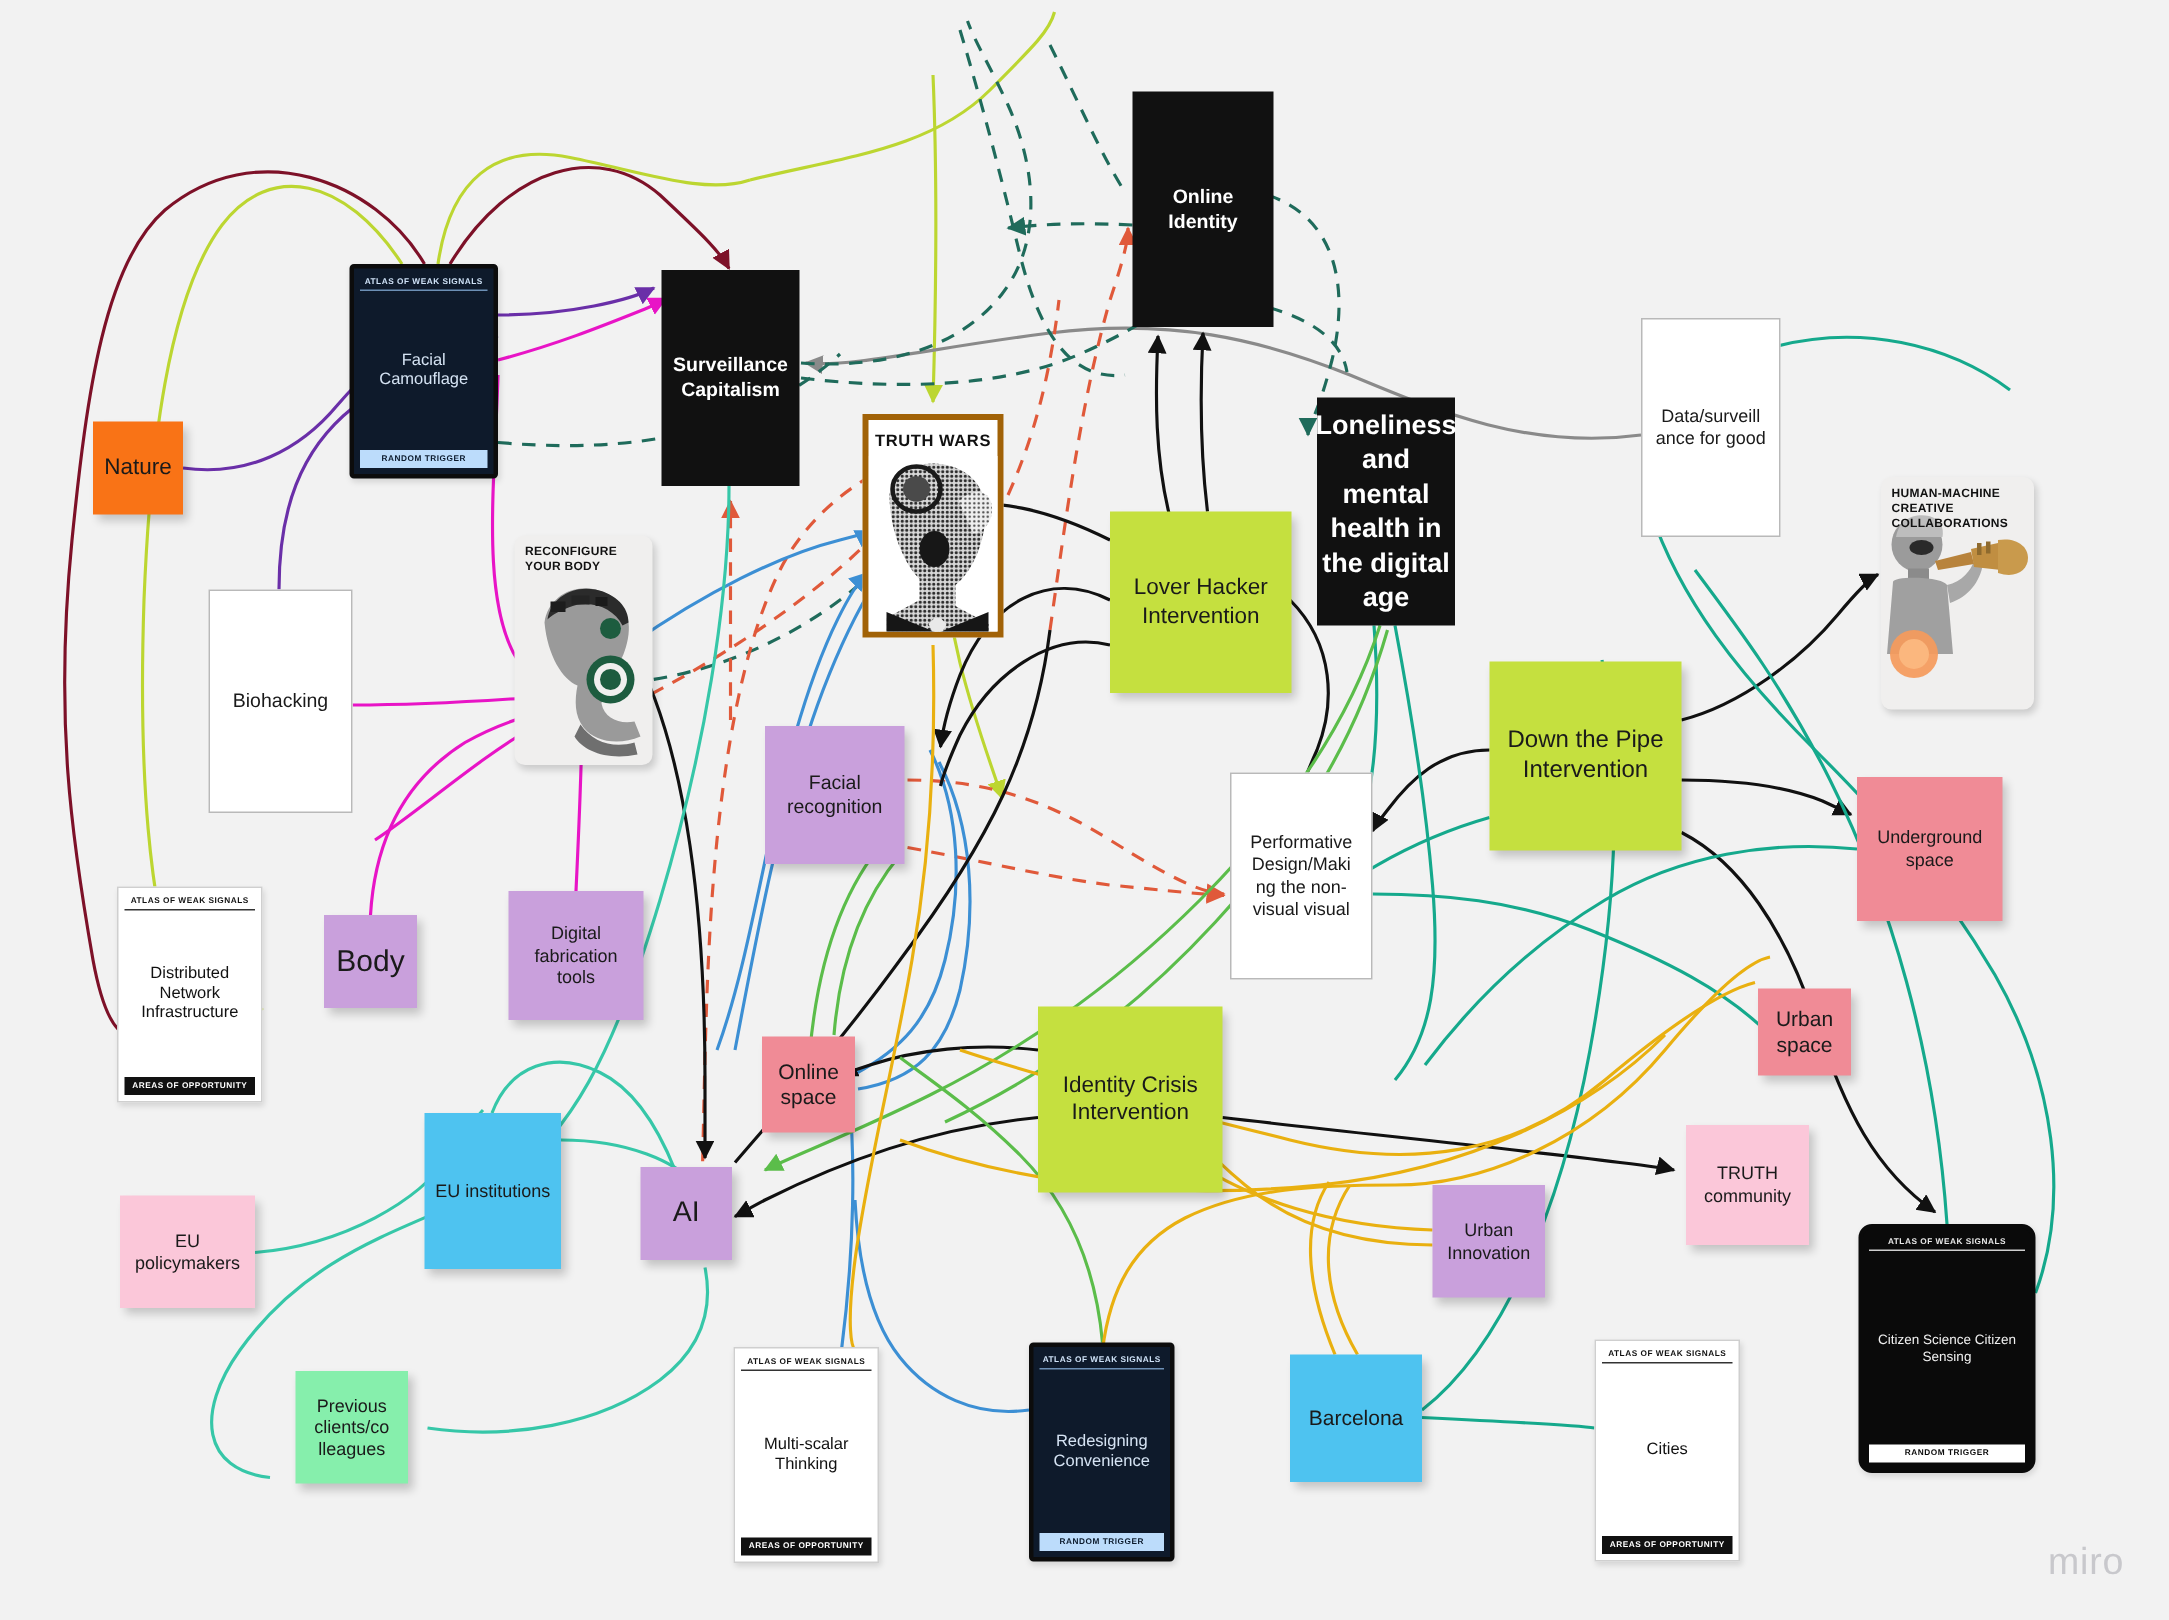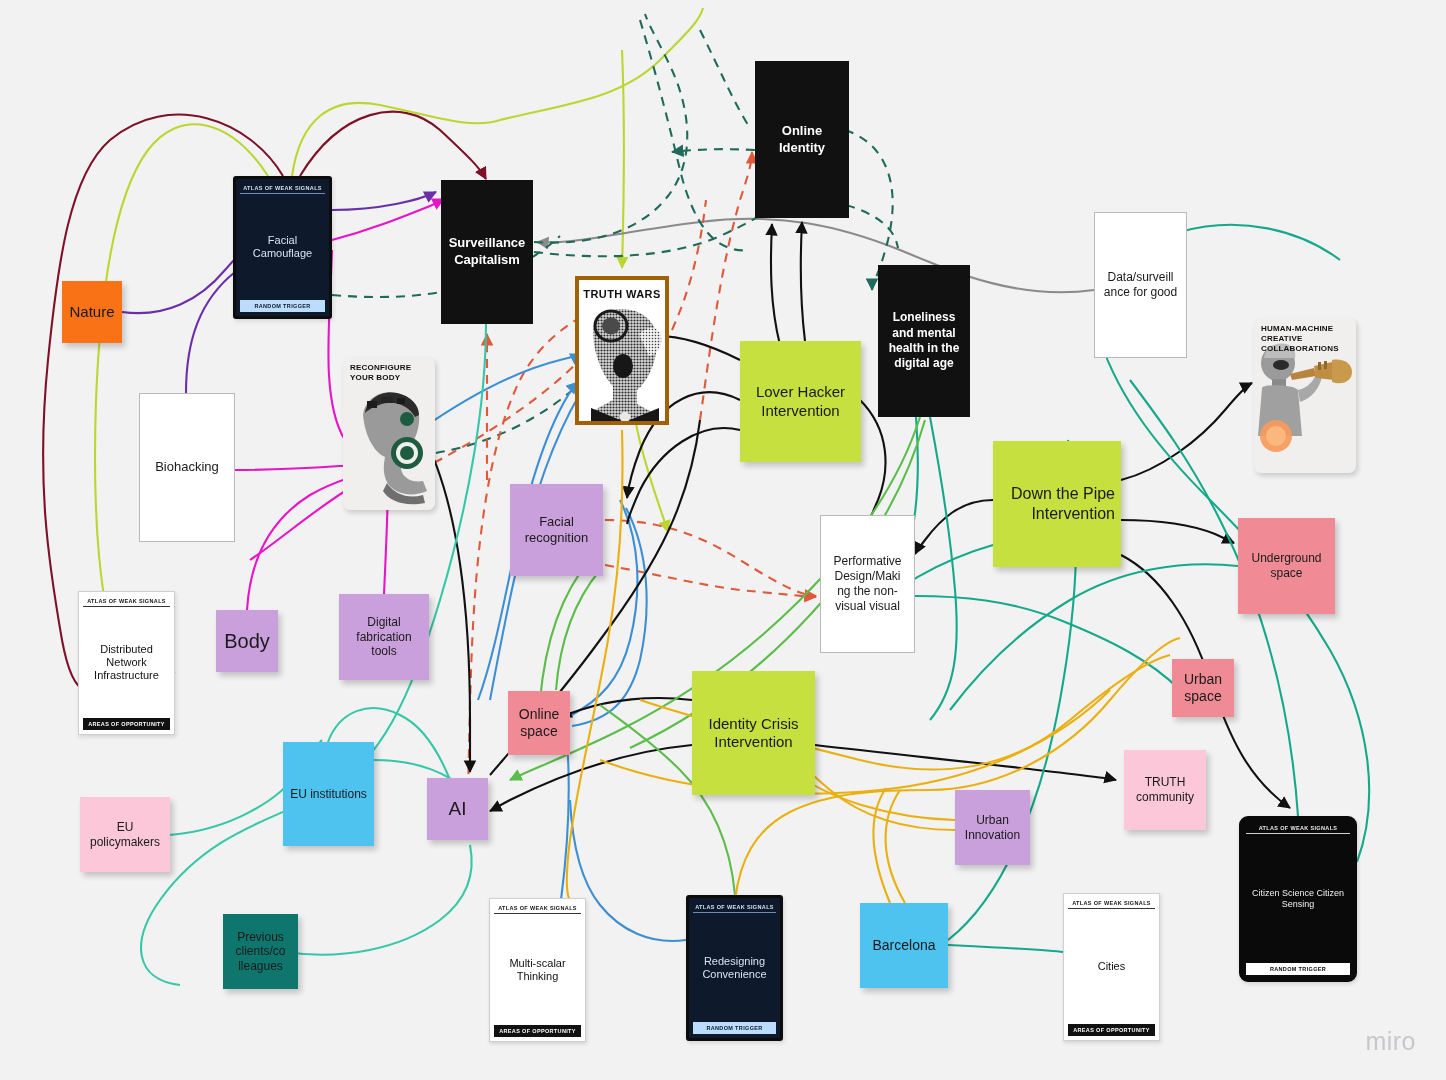--- a/index.html
+++ b/index.html
@@ -248,21 +248,21 @@
   </svg>
 
   <div class="blackbox" style="left:755px;top:61px;width:94px;height:157px;font-size:13px;">
     <span>Online Identity</span>
   </div>
 
   <div class="blackbox" style="left:441px;top:180px;width:92px;height:144px;font-size:13px;">
     <span>Surveillance Capitalism</span>
   </div>
 
-  <div class="blackbox" style="left:878px;top:265px;width:92px;height:152px;font-size:12px;">
+  <div class="blackbox" style="left:878px;top:265px;width:92px;height:152px;font-size:18px;">
     <span>Loneliness and mental health in the digital age</span>
   </div>
 
   <div class="framebox" style="left:139px;top:393px;width:96px;height:149px;font-size:13px;">
     <span>Biohacking</span>
   </div>
 
   <div class="framebox" style="left:820px;top:515px;width:95px;height:138px;font-size:12px;">
     <span>Performative Design/Maki ng the non- visual visual</span>
   </div>
@@ -292,33 +292,33 @@
   </div>
 
   <div class="note" style="left:955px;top:790px;width:75px;height:75px;background:#c9a0dc;font-size:12px;">
     <span>Urban Innovation</span>
   </div>
 
   <div class="note" style="left:740px;top:341px;width:121px;height:121px;background:#c5e03f;font-size:15px;">
     <span>Lover Hacker Intervention</span>
   </div>
 
-  <div class="note" style="left:993px;top:441px;width:128px;height:126px;background:#c5e03f;font-size:16px;text-align:right;">
+  <div class="note" style="left:993px;top:441px;width:128px;height:126px;background:#c5e03f;font-size:16px;">
     <span>Down the Pipe Intervention</span>
   </div>
 
   <div class="note" style="left:692px;top:671px;width:123px;height:124px;background:#c5e03f;font-size:15px;">
     <span>Identity Crisis Intervention</span>
   </div>
 
   <div class="note" style="left:80px;top:797px;width:90px;height:75px;background:#fbc7d9;font-size:12px;">
     <span>EU policymakers</span>
   </div>
 
-  <div class="note" style="left:223px;top:914px;width:75px;height:75px;background:#0f766e;font-size:12px;">
+  <div class="note" style="left:197px;top:914px;width:75px;height:75px;background:#86efac;font-size:12px;">
     <span>Previous clients/co lleagues</span>
   </div>
 
   <div class="note" style="left:1124px;top:750px;width:82px;height:80px;background:#fbc7d9;font-size:12px;">
     <span>TRUTH community</span>
   </div>
 
   <div class="note" style="left:508px;top:691px;width:62px;height:64px;background:#f08b96;font-size:14px;">
     <span>Online space</span>
   </div>

